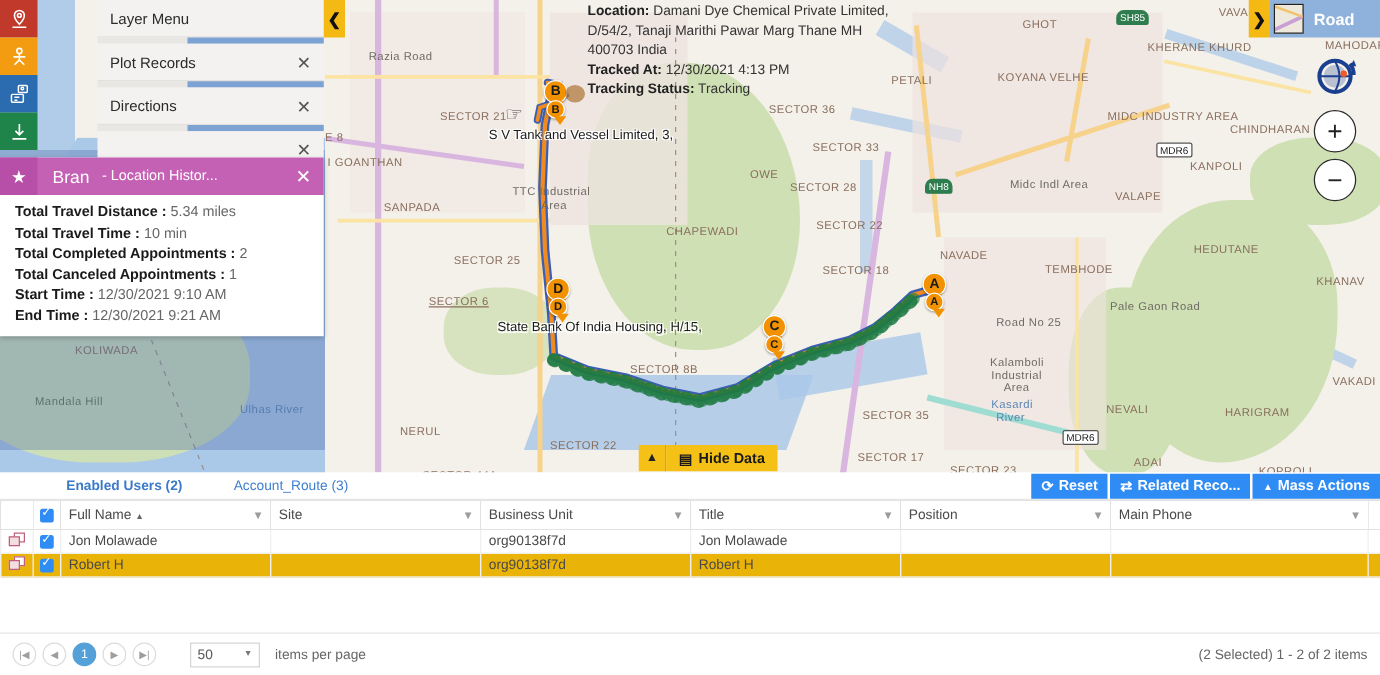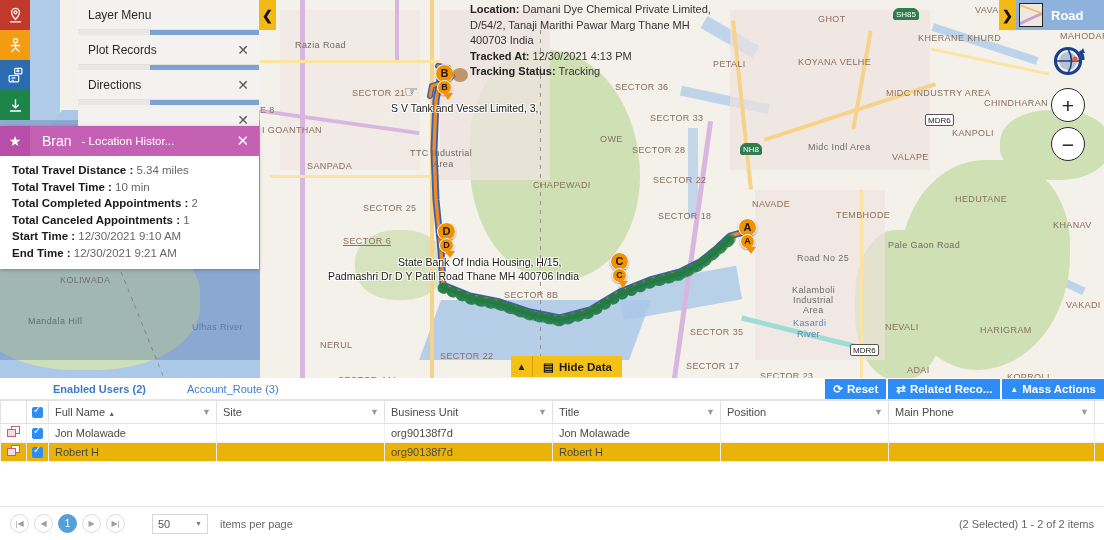--- a/index.html
+++ b/index.html
@@ -285,21 +285,20 @@
         <div class="head">A</div>
         <div class="tail"></div>
       </div>
 
       <div style="position:absolute;left:404px;top:82px;font-size:16px;color:#444;">☞</div>
       <div style="position:absolute;left:452px;top:68px;width:16px;height:14px;
                   border-radius:50%;background:#b07a3d;opacity:.75;"></div>
 
       <div class="maptext" style="left:391px;top:102px;">S V Tank and Vessel Limited, 3,</div>
       <div class="maptext" style="left:398px;top:256px;">State Bank Of India Housing, H/15,</div>
-      <div class="maptext" style="left:328px;top:270px;">Padmashri Dr D Y Patil Road Thane MH 400706 India</div>
 
       <div id="place-labels">
           <div class="mlabel cap" style="left: 143px; top: 44px;">SECTOR 13</div>
           <div class="mlabel cap" style="left: 352px; top: 88px;">SECTOR 21</div>
           <div class="mlabel cap" style="left: 615px; top: 82px;">SECTOR 36</div>
           <div class="mlabel cap" style="left: 650px; top: 113px;">SECTOR 33</div>
           <div class="mlabel cap" style="left: 632px; top: 145px;">SECTOR 28</div>
           <div class="mlabel cap" style="left: 653px; top: 175px;">SECTOR 22</div>
           <div class="mlabel cap" style="left: 658px; top: 211px;">SECTOR 18</div>
           <div class="mlabel cap" style="left: 363px; top: 203px;">SECTOR 25</div>

